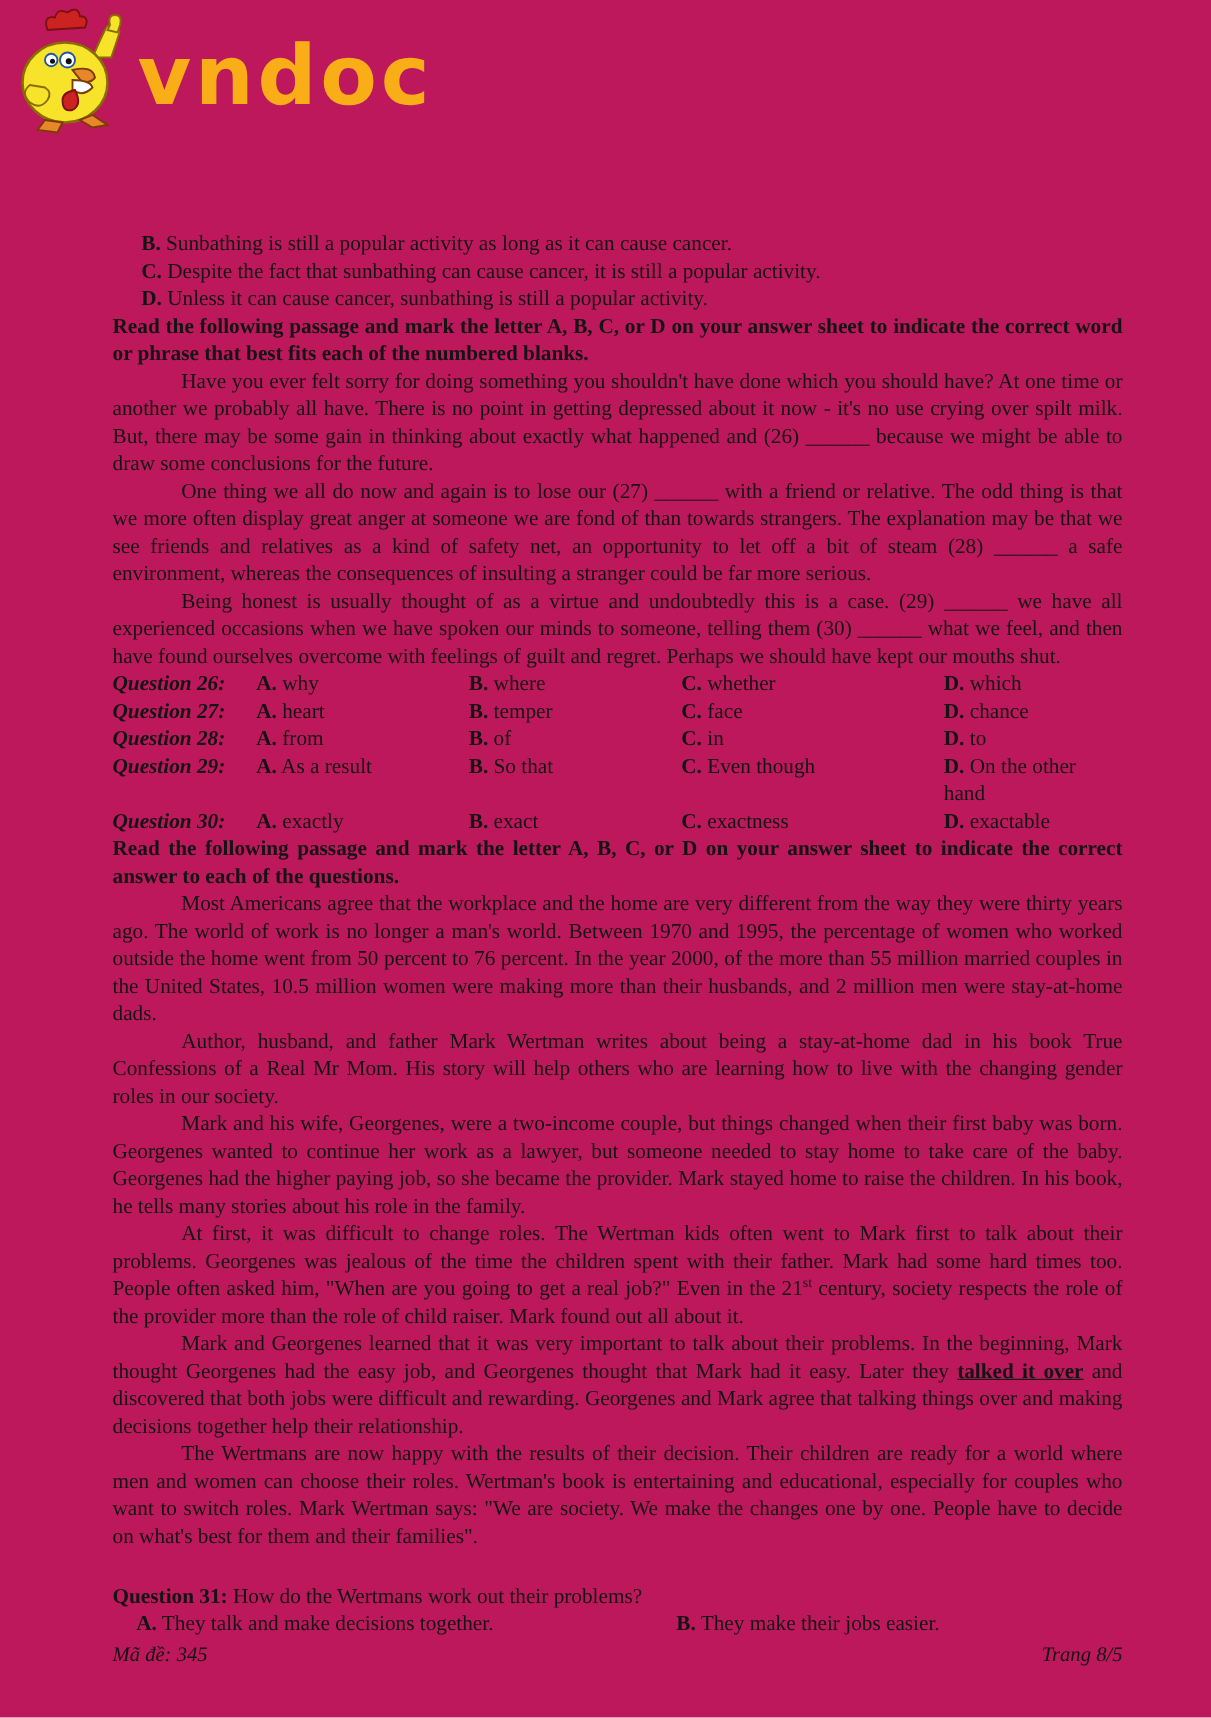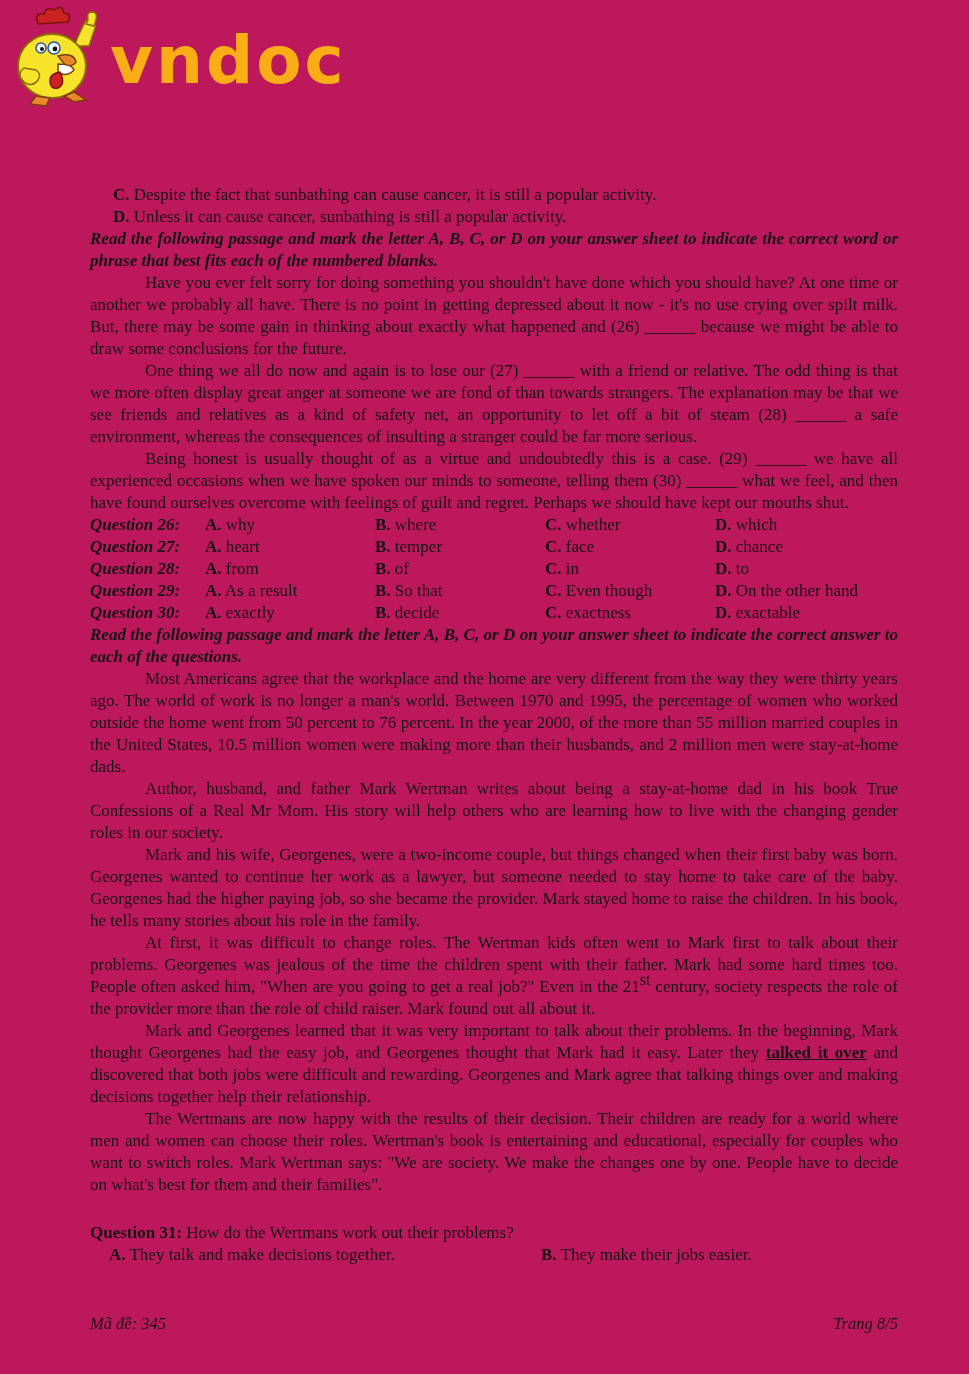--- a/index.html
+++ b/index.html
@@ -16,29 +16,29 @@
     font-size:66px;line-height:1;color:#F9AE17;letter-spacing:3px;
     margin-left:6px;margin-top:6px;
   }
   
   .content{
     position:absolute;left:90px;top:184px;width:808px;
     font-size:17px;line-height:22px;text-align:justify;
   }
   .content p{margin:0;}
   .opt-line{padding-left:23px;text-align:left;}
-  .instruction{font-weight:bold;font-style:italic;}
+  .instruction{font-weight:bold;}
   .para{text-indent:55px;}
   b.ltr{font-weight:bold;}
   
   .q-row{display:flex;text-align:left;}
   .q-label{width:115px;font-weight:bold;flex:0 0 115px;font-style:italic;}
   .q-cell{flex:0 0 170px;width:170px;}
-  .q-cell.last{flex:1 1 auto;width:auto;}
-  sup.small{font-size:16px;line-height:0;vertical-align:super;}
+  .q-cell.last{flex:1 1 auto;width:auto;margin-left:40px;}
+  sup.small{font-size:11px;line-height:0;vertical-align:super;}
   .bold-underline{font-weight:bold;text-decoration:underline;}
   
   .q31-opts{display:flex;text-align:left;}
   .q31-a{margin-left:19px;flex:0 0 432px;width:432px;}
   .q31-b{flex:1 1 auto;}
   
   .footer{
     position:absolute;left:90px;top:1314px;width:808px;
     font-size:16.5px;font-style:italic;
   }
@@ -75,20 +75,21 @@
 
         <path d="M28 90 l-6 8 l16 2 l4 -8 z" fill="#E8862A" stroke="#7a3b05" stroke-width="1.5"></path>
         <path d="M56 90 l10 6 l12 -2 l-12 -8 z" fill="#E8862A" stroke="#7a3b05" stroke-width="1.5"></path>
       </svg>
     </span>
     <span class="brand-text">vndoc</span>
   </div>
 
   <div class="content">
 
+    <p class="opt-line"><b class="ltr">B.</b> <span>Sunbathing is still a popular activity as long as it can cause cancer.</span></p>
     <p class="opt-line"><b class="ltr">C.</b> <span>Despite the fact that sunbathing can cause cancer, it is still a popular activity.</span></p>
     <p class="opt-line"><b class="ltr">D.</b> <span>Unless it can cause cancer, sunbathing is still a popular activity.</span></p>
 
     <p class="instruction">Read the following passage and mark the letter A, B, C, or D on your answer sheet to indicate the correct word or phrase that best fits each of the numbered blanks.</p>
 
     <p class="para">Have you ever felt sorry for doing something you shouldn't have done which you should have? At one time or another we probably all have. There is no point in getting depressed about it now - it's no use crying over spilt milk. But, there may be some gain in thinking about exactly what happened and (26) ______ because we might be able to draw some conclusions for the future.</p>
     <p class="para">One thing we all do now and again is to lose our (27) ______ with a friend or relative. The odd thing is that we more often display great anger at someone we are fond of than towards strangers. The explanation may be that we see friends and relatives as a kind of safety net, an opportunity to let off a bit of steam (28) ______ a safe environment, whereas the consequences of insulting a stranger could be far more serious.</p>
     <p class="para">Being honest is usually thought of as a virtue and undoubtedly this is a case. (29) ______ we have all experienced occasions when we have spoken our minds to someone, telling them (30) ______ what we feel, and then have found ourselves overcome with feelings of guilt and regret. Perhaps we should have kept our mouths shut.</p>
 
     <div class="q-row">
@@ -115,21 +116,21 @@
     <div class="q-row">
       <span class="q-label">Question 29:</span>
       <span class="q-cell"><b class="ltr">A.</b> <span>As a result</span></span>
       <span class="q-cell"><b class="ltr">B.</b> <span>So that</span></span>
       <span class="q-cell"><b class="ltr">C.</b> <span>Even though</span></span>
       <span class="q-cell last"><b class="ltr">D.</b> <span>On the other hand</span></span>
     </div>
     <div class="q-row">
       <span class="q-label">Question 30:</span>
       <span class="q-cell"><b class="ltr">A.</b> <span>exactly</span></span>
-      <span class="q-cell"><b class="ltr">B.</b> <span>decide</span></span>
+      <span class="q-cell"><b class="ltr">B.</b> <span>exact</span></span>
       <span class="q-cell"><b class="ltr">C.</b> <span>exactness</span></span>
       <span class="q-cell last"><b class="ltr">D.</b> <span>exactable</span></span>
     </div>
 
     <p class="instruction">Read the following passage and mark the letter A, B, C, or D on your answer sheet to indicate the correct answer to each of the questions.</p>
 
     <p class="para">Most Americans agree that the workplace and the home are very different from the way they were thirty years ago. The world of work is no longer a man's world. Between 1970 and 1995, the percentage of women who worked outside the home went from 50 percent to 76 percent. In the year 2000, of the more than 55 million married couples in the United States, 10.5 million women were making more than their husbands, and 2 million men were stay-at-home dads.</p>
     <p class="para">Author, husband, and father Mark Wertman writes about being a stay-at-home dad in his book True Confessions of a Real Mr Mom. His story will help others who are learning how to live with the changing gender roles in our society.</p>
     <p class="para">Mark and his wife, Georgenes, were a two-income couple, but things changed when their first baby was born. Georgenes wanted to continue her work as a lawyer, but someone needed to stay home to take care of the baby. Georgenes had the higher paying job, so she became the provider. Mark stayed home to raise the children. In his book, he tells many stories about his role in the family.</p>
     <p class="para"><span>At first, it was difficult to change roles. The Wertman kids often went to Mark first to talk about their problems. Georgenes was jealous of the time the children spent with their father. Mark had some hard times too. People often asked him, "When are you going to get a real job?" Even in the 21</span><sup class="small">st</sup><span> century, society respects the role of the provider more than the role of child raiser. Mark found out all about it.</span></p>

